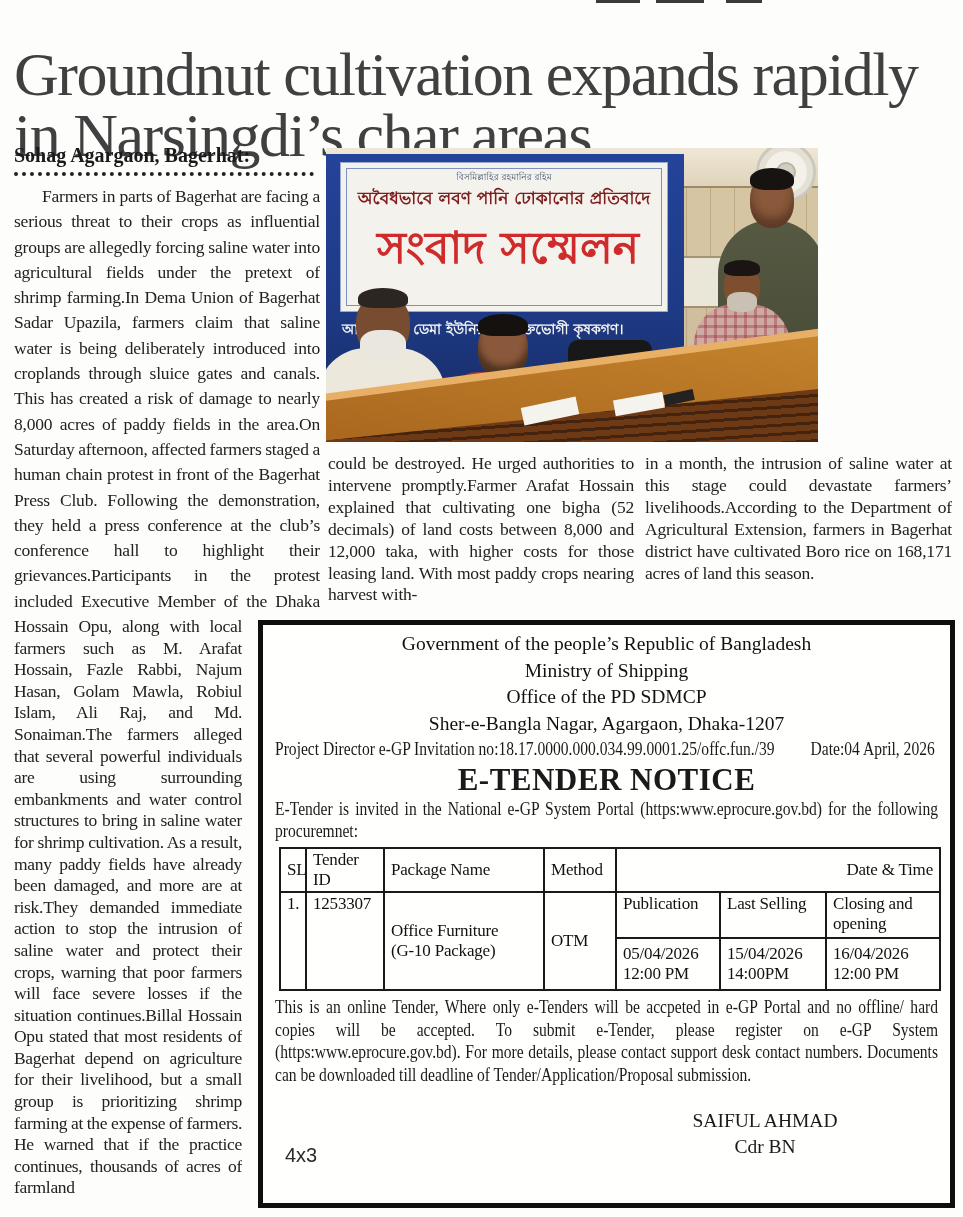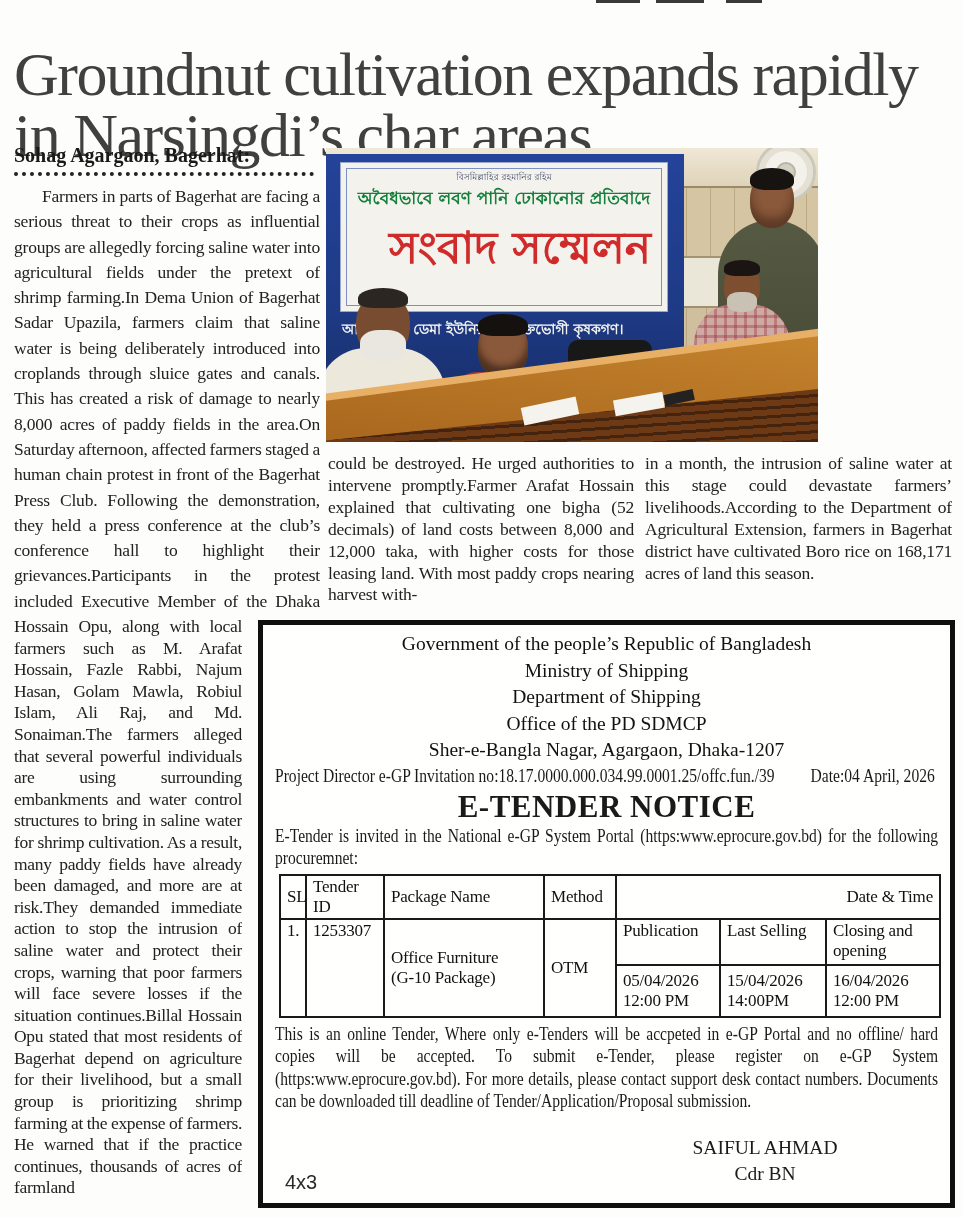--- a/index.html
+++ b/index.html
@@ -37,22 +37,22 @@
   .band-b { left:0; top:40px; width:100%; height:68px; background:#d6c5a2;
     background-image:repeating-linear-gradient(90deg, rgba(125,100,60,.28) 0 1px, transparent 1px 24px); border-bottom:2px solid #a49474; }
   .band-c { left:0; top:110px; width:100%; height:48px; background:#eae6d8; border-bottom:2px solid #a09070; }
   .band-d { left:0; top:160px; width:100%; height:134px; background:#cfbf9e;
     background-image:repeating-linear-gradient(90deg, rgba(120,95,55,.25) 0 1px, transparent 1px 20px); }
   .blue-panel { left:0; top:6px; width:358px; height:288px;
     background:linear-gradient(180deg,#24439a 0%, #1e3a85 55%, #16295e 100%); }
   .banner { left:14px; top:14px; width:326px; height:148px; background:#f4f2ec; border:1px solid #9aa8cc; }
   .banner-frame { left:5px; top:5px; right:5px; bottom:5px; border:1px solid #7c90c4; }
   .banner-small { left:0; top:7px; width:100%; text-align:center; font-size:9px; color:#44516e; font-family:"DejaVu Sans",sans-serif; }
-  .banner-line1 { left:0; top:22px; width:100%; text-align:center; font-size:17px; font-weight:bold; color:#15803d; font-family:"DejaVu Sans",sans-serif; }
-  .banner-title { left:16px; top:52px; width:100%; text-align:center; font-size:44px; font-weight:bold; color:#cf2b2b; font-family:"DejaVu Sans",sans-serif; }
+  .banner-line1 { left:0; top:22px; width:100%; text-align:center; font-size:17px; font-weight:bold; color:#7f1d1d; font-family:"DejaVu Sans",sans-serif; }
+  .banner-title { left:4px; top:52px; width:100%; text-align:center; font-size:44px; font-weight:bold; color:#cf2b2b; font-family:"DejaVu Sans",sans-serif; }
   .banner-caption { left:16px; top:170px; width:336px; font-size:14px; font-weight:bold; color:#f2f2ee; font-family:"DejaVu Sans",sans-serif; }
 
   .fan-cage { left:430px; top:-6px; width:54px; height:54px; border-radius:50%; background:#f3f1ea; border:3px solid #cbc8ba;
     box-shadow: inset 0 0 0 6px #e4e1d4; }
   .fan-hub { left:450px; top:14px; width:16px; height:16px; border-radius:50%; background:#d2cfc2; border:2px solid #b8b5a6; }
   .stabilizer { left:502px; top:4px; width:20px; height:40px; background:#f6f4ee; border:1px solid #b0ab9c; }
   .stab-dot1 { left:6px; top:6px; width:7px; height:7px; background:#4a6fd1; }
   .stab-dot2 { left:6px; top:18px; width:7px; height:7px; background:#c94a4a; }
   .vent { left:548px; top:0; width:38px; height:11px; background:#56564a;
     background-image:repeating-linear-gradient(90deg, rgba(230,230,220,.5) 0 2px, transparent 2px 6px); }
@@ -182,21 +182,20 @@
     <div class="desk-top"></div>
     <div class="desk-front"></div>
     <div class="dpaper1"></div>
     <div class="dpaper2"></div>
     <div class="dphone"></div>
   </div>
 
   <div class="tender">
     <div class="gov-line">Government of the people’s Republic of Bangladesh</div>
     <div class="gov-line">Ministry of Shipping</div>
-    <div class="gov-line">Department of Shipping</div>
     <div class="gov-line">Office of the PD SDMCP</div>
     <div class="gov-line">Sher-e-Bangla Nagar, Agargaon, Dhaka-1207</div>
 
 
     <div class="cond">
       <div class="inv-line">
         <span>Project Director e-GP Invitation no:18.17.0000.000.034.99.0001.25/offc.fun./39</span>
         <span>Date:04 April, 2026</span>
       </div>
     </div>

